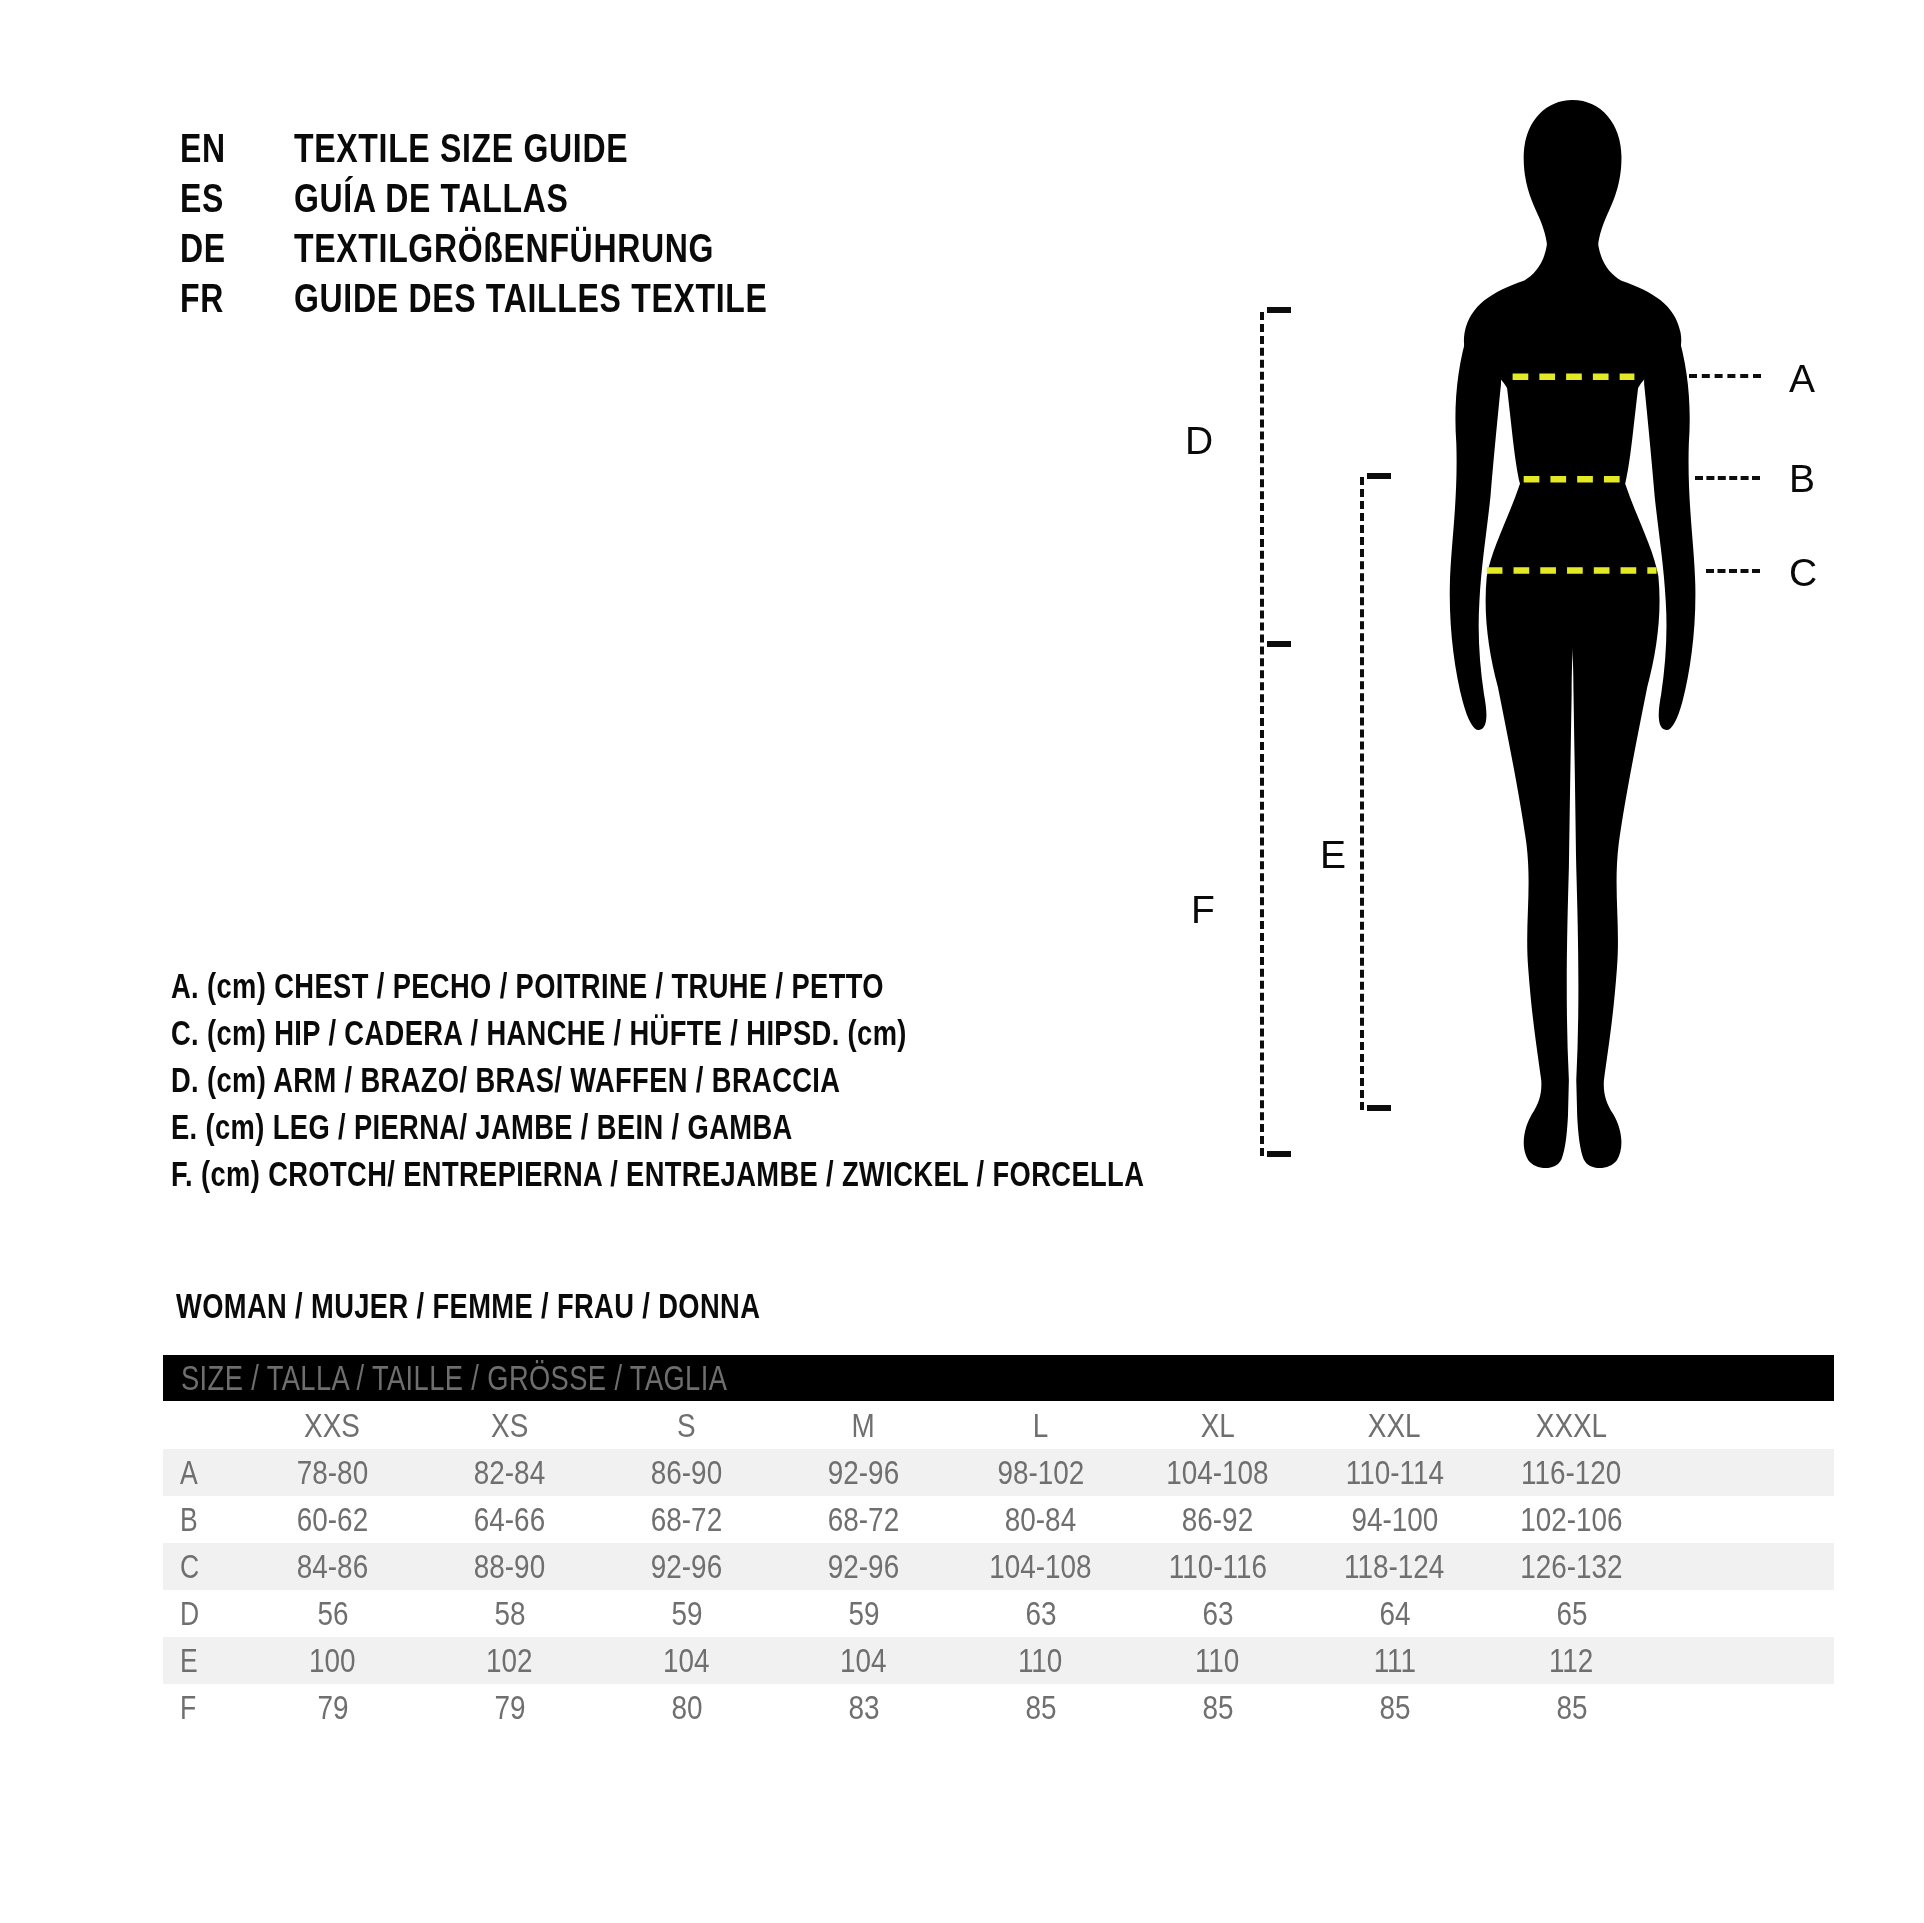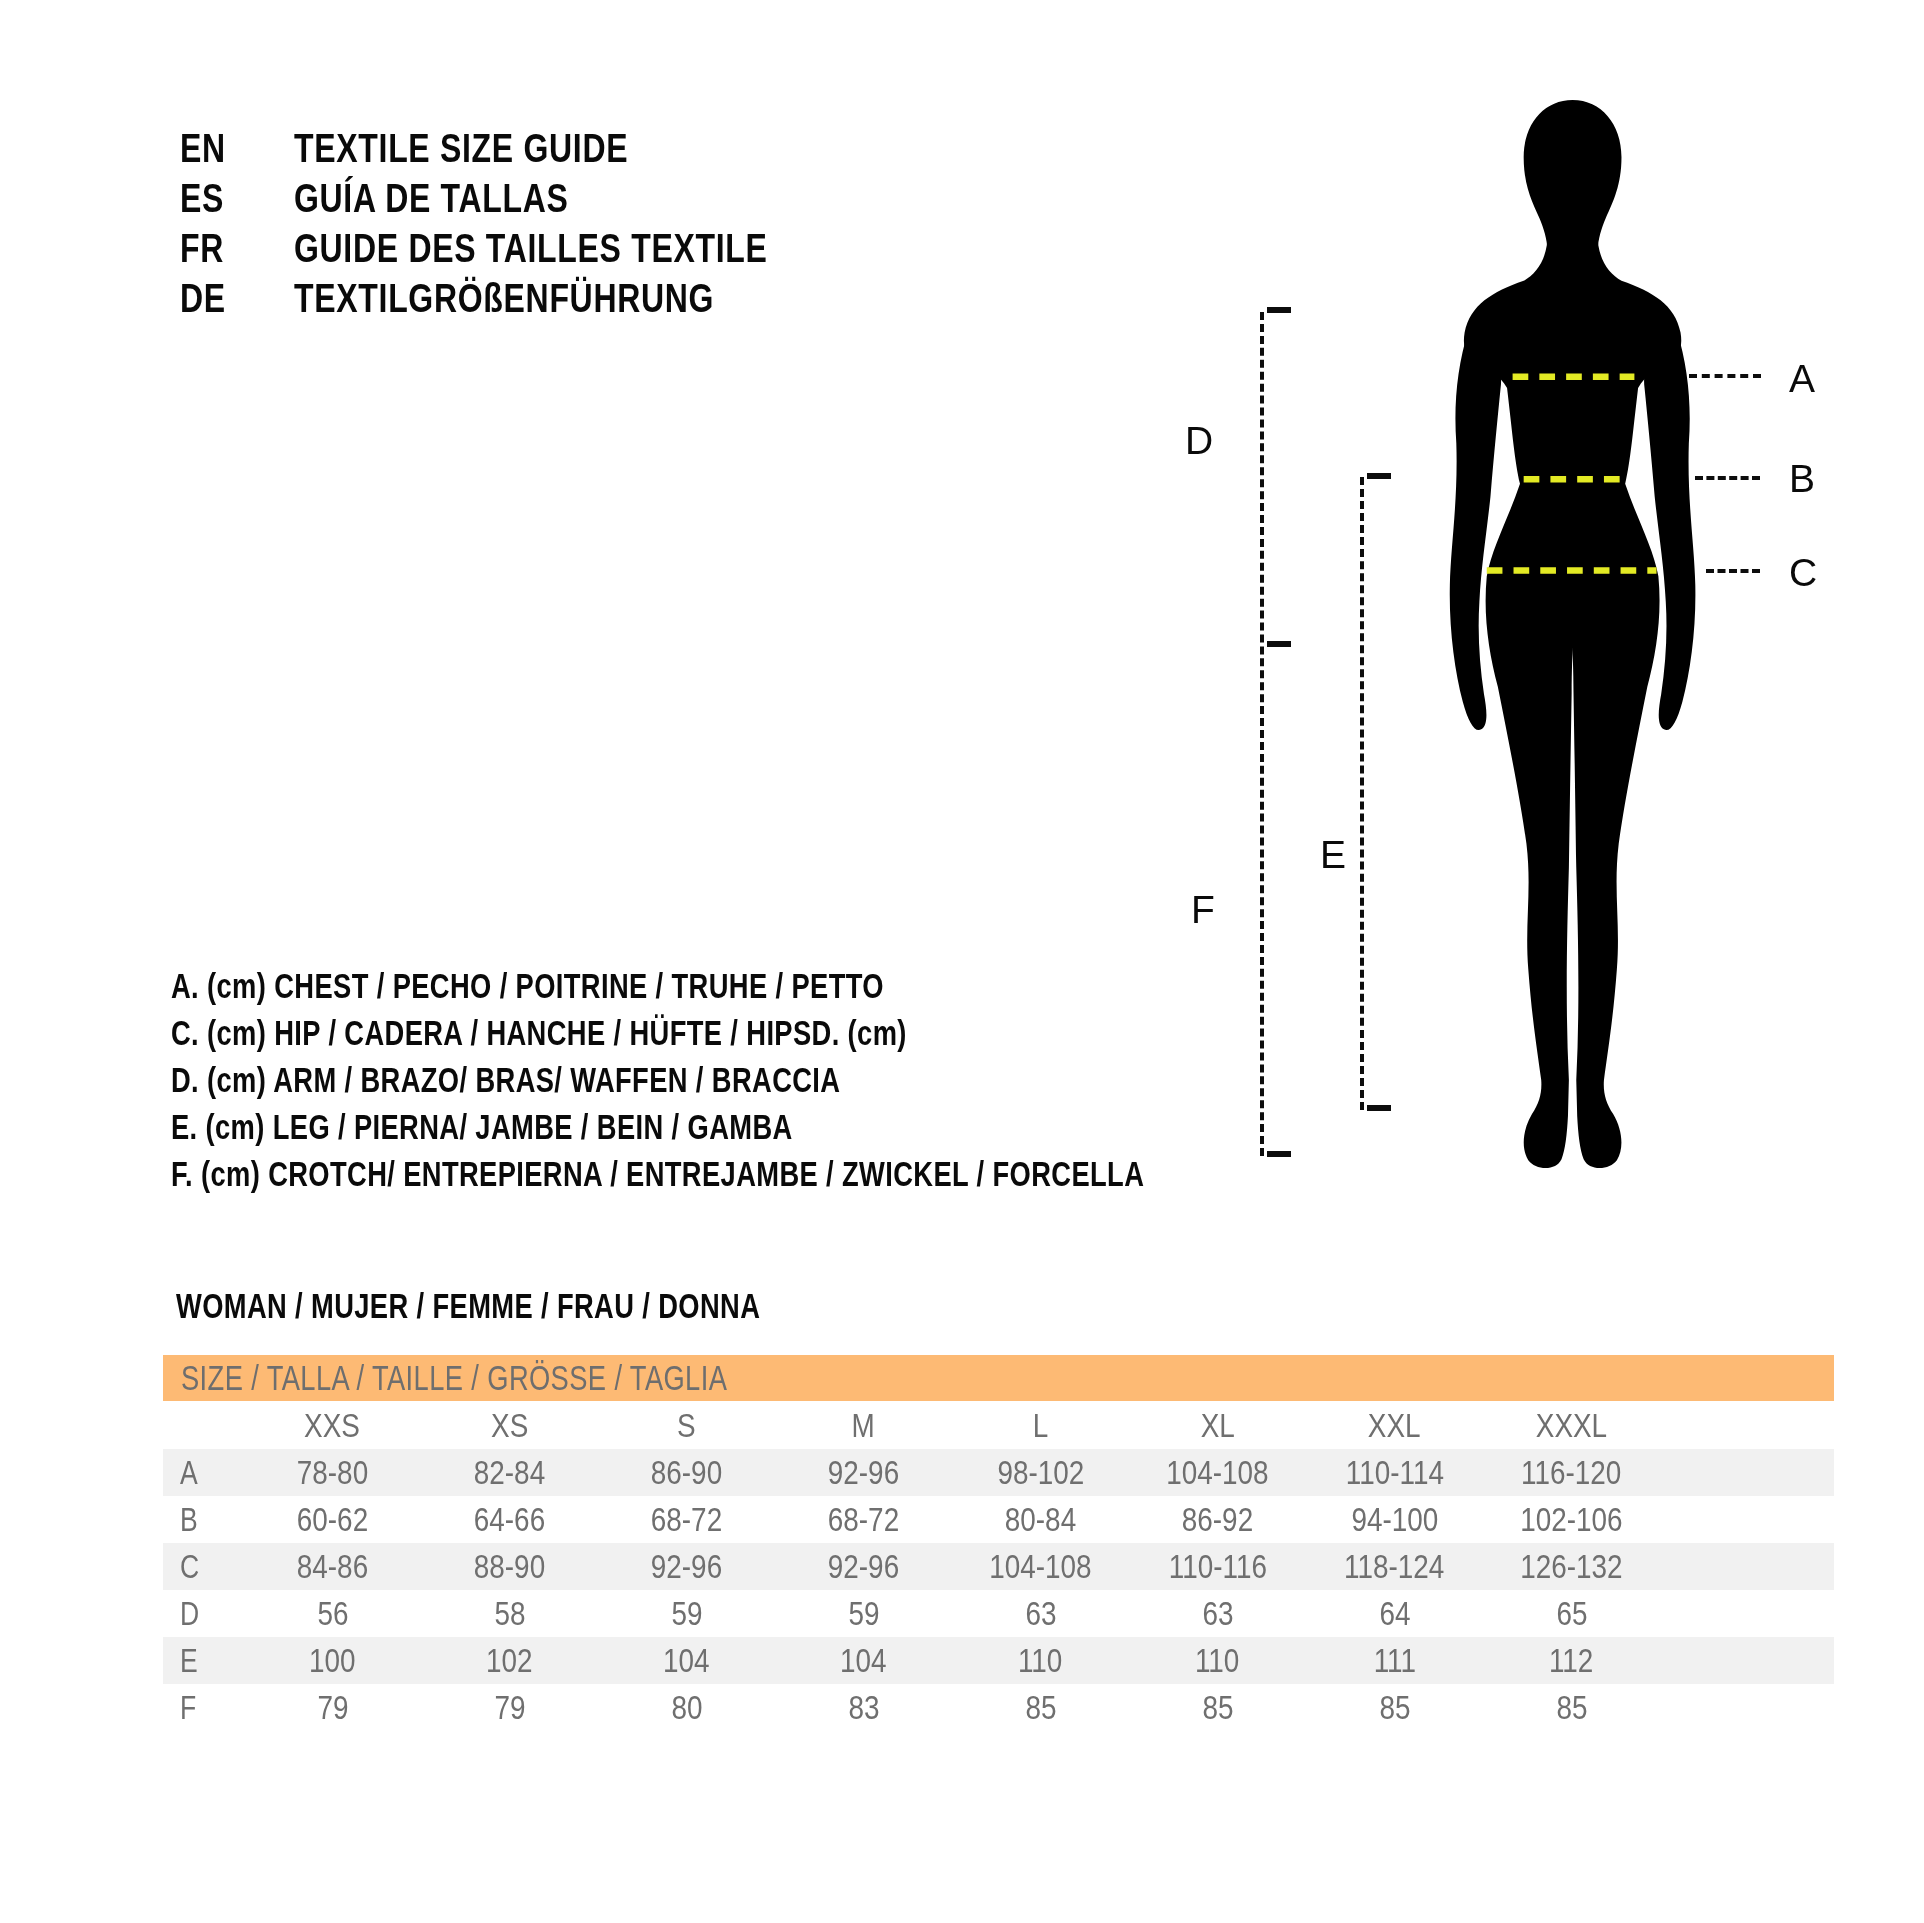--- a/index.html
+++ b/index.html
@@ -32,21 +32,21 @@
   
   .legend-block{position:absolute;left:132px;top:962px;}
   .legend-line{height:47px;display:flex;align-items:center;font-size:35px;font-weight:700;letter-spacing:0.5px;}
 
   
   .woman-title{position:absolute;left:137px;top:1284px;height:44px;display:flex;align-items:center;
     font-size:35px;font-weight:700;letter-spacing:0.5px;}
 
   
   .size-table{position:absolute;left:124px;top:1355px;width:1671px;}
-  .tbl-band{height:46px;background:#fdba74;display:flex;align-items:center;padding-left:17.5px;box-sizing:border-box;
+  .tbl-band{height:46px;background:#000000;display:flex;align-items:center;padding-left:17.5px;box-sizing:border-box;
     font-size:35px;color:#6e6e6e;font-weight:400;letter-spacing:0.5px;}
   .tbl-row{display:grid;grid-template-columns:81px repeat(8,177px) 1fr;align-items:center;text-decoration:underline;}
   .tbl-row.head{height:48px;background:#ffffff;}
   .tbl-row.data{height:47px;}
   .tbl-row.shaded{background:#f1f1f1;}
   .tbl-row.plain{background:#ffffff;}
   .cell{font-size:34px;color:#6f6f6f;font-weight:400;text-align:center;}
   .cell-letter{font-size:34px;color:#6f6f6f;font-weight:400;padding-left:16.6px;}
   .yline{stroke:#e3ea24;stroke-width:7;stroke-dasharray:17 12;fill:none;}
 </style>
@@ -58,26 +58,26 @@
   <div class="lang-block">
     <div class="lang-row">
       <div class="lang-code"><span class="cxl">EN</span></div>
       <div class="lang-title"><span class="cxl">TEXTILE SIZE GUIDE</span></div>
     </div>
     <div class="lang-row">
       <div class="lang-code"><span class="cxl">ES</span></div>
       <div class="lang-title"><span class="cxl">GUÍA DE TALLAS</span></div>
     </div>
     <div class="lang-row">
+      <div class="lang-code"><span class="cxl">DE</span></div>
+      <div class="lang-title"><span class="cxl">TEXTILGRÖßENFÜHRUNG</span></div>
+    </div>
+    <div class="lang-row">
       <div class="lang-code"><span class="cxl">FR</span></div>
       <div class="lang-title"><span class="cxl">GUIDE DES TAILLES TEXTILE</span></div>
-    </div>
-    <div class="lang-row">
-      <div class="lang-code"><span class="cxl">DE</span></div>
-      <div class="lang-title"><span class="cxl">TEXTILGRÖßENFÜHRUNG</span></div>
     </div>
   </div>
 
   <svg class="fig-svg" width="281" height="1075" viewBox="0 0 304 1165">
     <path fill="#000000" d="M151,0 C120,0 98,26 98,62 C98,92 107,110 115,128 C120,140 123,150 124,163 L178,163 C179,150 182,140 187,128 C195,110 204,92 204,62 C204,26 182,0 151,0 Z"></path>
     <path fill="#000000" d="M124,145 C124,172 112,188 98,196 C64,208 40,222 34,252 C32,264 34,272 38,278 C58,290 72,298 80,312 C86,362 88,390 94,416 C82,452 64,484 58,516 C54,558 60,598 70,636 C82,696 94,756 101,806 C107,856 99,892 103,942 C107,996 113,1032 117,1062 C118,1076 115,1087 107,1099 C97,1116 95,1136 103,1149 C111,1160 133,1161 139,1148 C143,1138 145,1121 146,1101 L147,1062 C143,982 145,902 147,832 C148,762 149,702 150,642 C150,617 151,601 151,593 C151,601 152,617 152,642 C153,702 154,762 155,832 C157,902 159,982 155,1062 L156,1101 C157,1121 159,1138 163,1148 C169,1161 191,1160 199,1149 C207,1136 205,1116 195,1099 C187,1087 184,1076 185,1062 C189,1032 195,996 199,942 C203,892 195,856 201,806 C208,756 220,696 232,636 C242,598 248,558 244,516 C238,484 220,452 208,416 C214,390 216,362 222,312 C230,298 244,290 264,278 C268,272 270,264 268,252 C262,222 238,208 204,196 C190,188 178,172 178,145 Z"></path>
     <path fill="#000000" d="M38,250 C26,288 22,330 25,372 C27,434 19,482 18,526 C17,572 23,618 32,652 C38,674 45,686 52,682 C60,678 58,660 55,644 C50,610 48,578 50,544 C52,504 58,468 62,430 C66,382 70,342 73,312 C75,297 71,286 65,280 C55,268 46,258 38,250 Z"></path>
     <path fill="#000000" d="M264,250 C276,288 280,330 277,372 C275,434 283,482 284,526 C285,572 279,618 270,652 C264,674 257,686 250,682 C242,678 244,660 247,644 C252,610 254,578 252,544 C250,504 244,468 240,430 C236,382 232,342 229,312 C227,297 231,286 237,280 C247,268 256,258 264,250 Z"></path>
     <line class="yline" x1="86" y1="300" x2="218" y2="300"></line>
     <line class="yline" x1="98" y1="411" x2="206" y2="411"></line>

